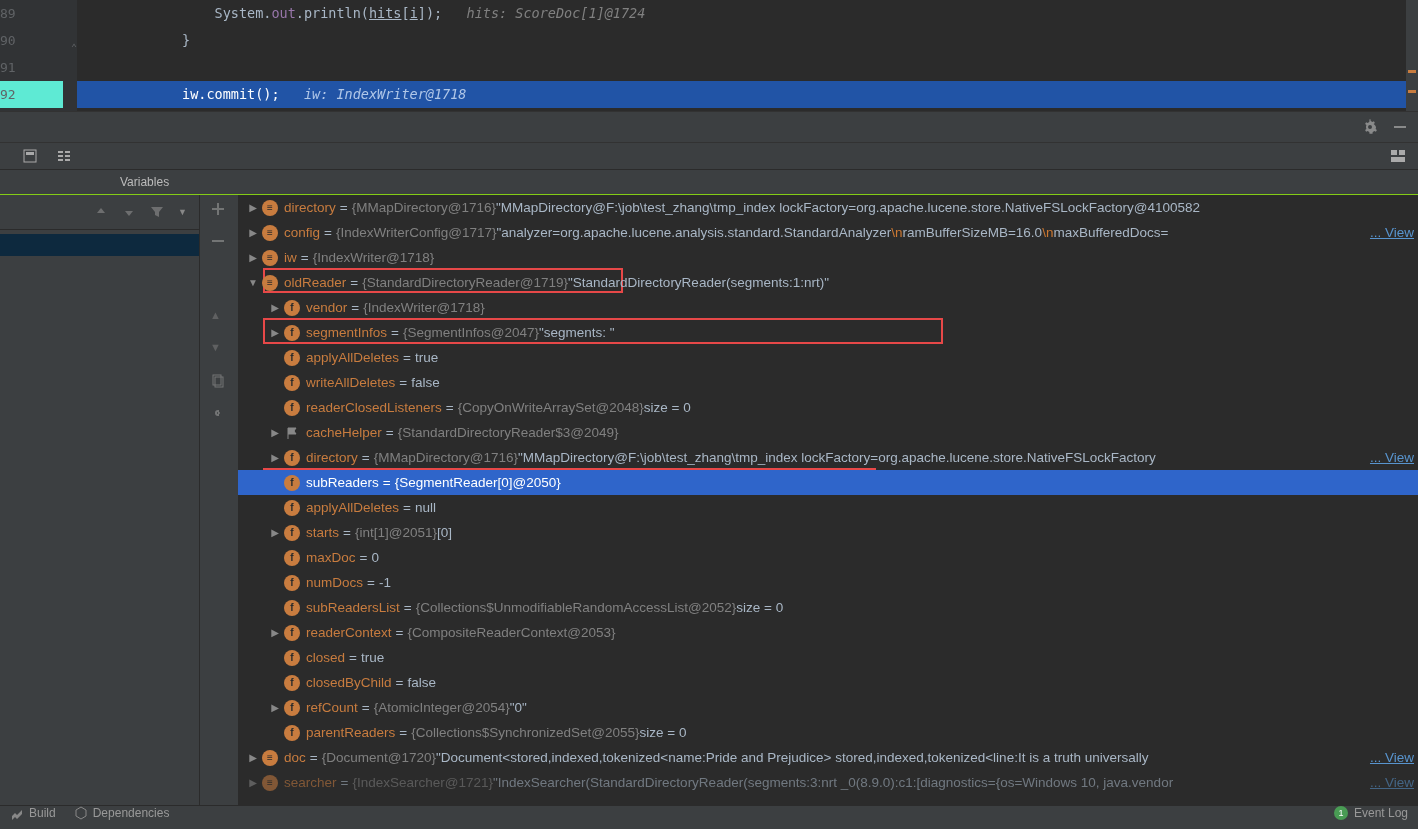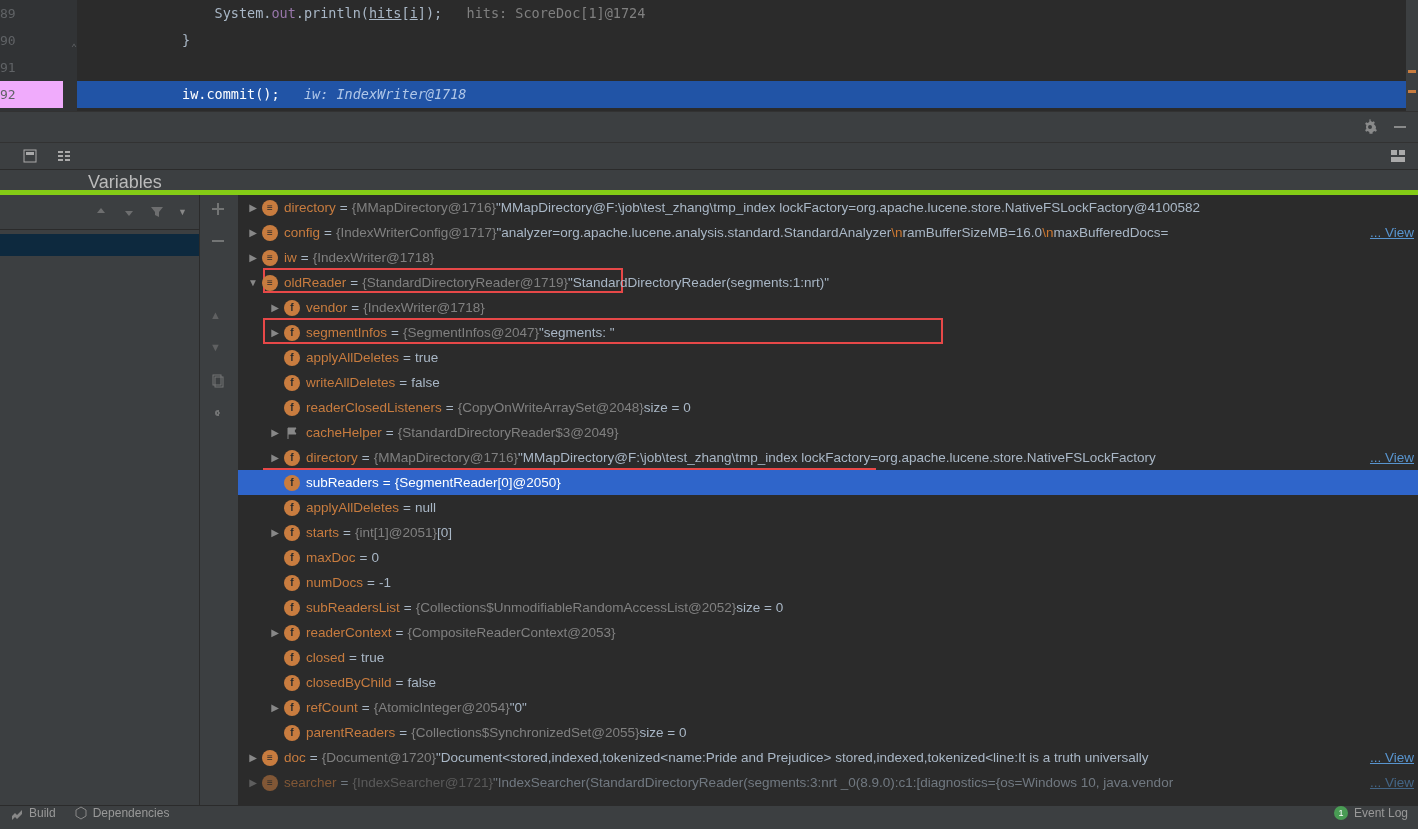--- a/index.html
+++ b/index.html
@@ -1,29 +1,29 @@
 <!DOCTYPE html>
 <html><head>
 <meta charset="utf-8">
 <style>
 *{box-sizing:border-box;margin:0;padding:0}
 body{font-family:"Segoe UI",Arial,sans-serif;font-size:13px;background:#2b2b2b;color:#a9b7c6;overflow:hidden;width:1418px;height:829px;position:relative}
 .editor{position:relative;height:111px;background:#2b2b2b;display:flex}
 .gutter{width:77px;background:#313335;color:#606366;text-align:left;padding-right:14px;font-family:Consolas,monospace;font-size:13px;line-height:27px}
 .gutter .ln{height:27px;position:relative}
-.bp-row{background:#f0abfc}
+.bp-row{background:#5eead4}
 .fold{position:absolute;right:-14px;top:7px;color:#606366;font-size:10px}
 .code{flex:1;font-family:Consolas,monospace;font-size:13.5px;line-height:27px;position:relative}
 .code .line{height:27px;padding-left:40px;white-space:pre}
-.exec-line{background:#2154a6;color:#fff}.fld{color:#9876aa}.cm{color:#808080;}
+.exec-line{background:#2154a6;color:#fff}.fld{color:#9876aa}.cm{color:#808080;font-style:italic}
 .tool-strip{height:32px;background:#3c3f41;border-top:1px solid #323232;border-bottom:1px solid #323232;display:flex;justify-content:flex-end;align-items:center;padding-right:10px;gap:14px}
 .tool-strip svg{opacity:.7}
 .sub-tool{height:27px;background:#3c3f41;border-bottom:1px solid #2b2b2b;display:flex;align-items:center;padding-left:22px;gap:18px;position:relative}
 .sub-tool .right{position:absolute;right:12px}
-.vars-header{height:25px;background:#3c3f41;color:#bbbbbb;padding-left:88px;font-size:18px;line-height:25px;border-bottom:5px solid #84cc16}
+.vars-header{height:25px;background:#3c3f41;color:#bbbbbb;padding-left:120px;font-size:12px;line-height:25px;border-bottom:1px solid #84cc16}
 .debug-body{display:flex;height:610px}
 .left-panel{width:200px;background:#3c3f41;border-right:1px solid #2b2b2b}
 .left-tool{height:35px;display:flex;align-items:center;justify-content:flex-end;gap:14px;padding-right:12px;border-bottom:1px solid #2b2b2b}
 .left-tool svg{opacity:.65}
 .frames{padding:4px 0}
 .frame{height:22px;background:#0d293e;margin:0}
 .side-icons{width:38px;background:#3c3f41;display:flex;flex-direction:column;align-items:center;padding-top:6px;gap:14px}
 .side-icons div{width:18px;height:18px;opacity:.6;cursor:pointer}
 .var-tree{flex:1;background:#2b2b2b;overflow:hidden;position:relative;font-size:13.5px}
 .row{height:25px;display:flex;align-items:center;white-space:nowrap;position:relative}

